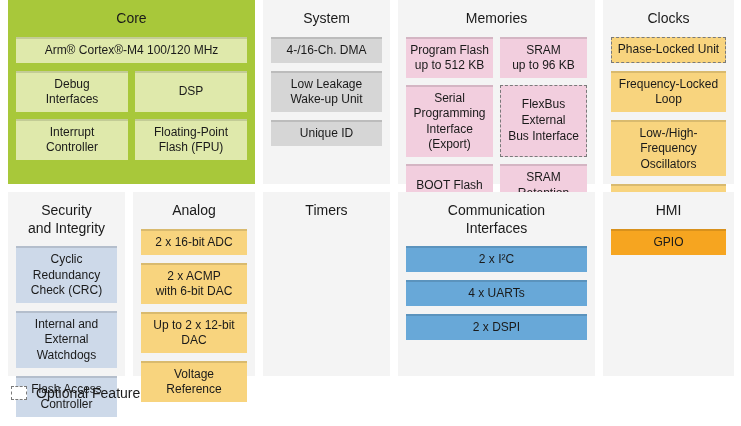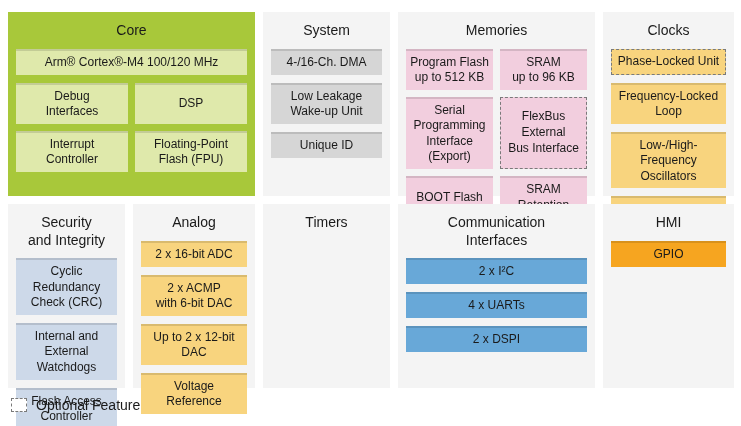--- a/index.html
+++ b/index.html
@@ -12,21 +12,21 @@
   html,body{background:#ffffff;}
   body{
     width:741px; height:426px; overflow:hidden;
     font-family:"Liberation Sans", sans-serif; color:var(--text);
   }
   .board{
     display:grid;
     grid-template-columns:117px 122px 127px 197px 131px;
     grid-template-rows:184px 184px;
     gap:8px;
-    padding:12px 7px 0 8px;
+    padding:0 7px 0 8px;
   }
   .sec{
     background:var(--section-bg);
     padding:7px 8px;
     display:flex; flex-direction:column;
   }
   .sec.core{ background:var(--core-bg); grid-column:1 / span 2; }
   .sec-title{
     font-size:14px; font-weight:400; text-align:center;
     margin:3px 0 9px 0; line-height:1.25; white-space:pre-line;

